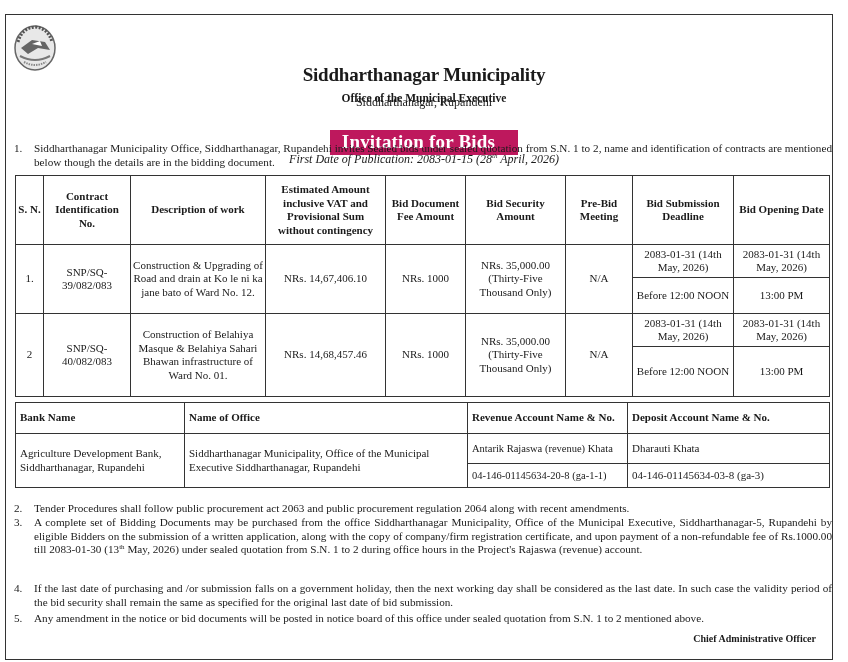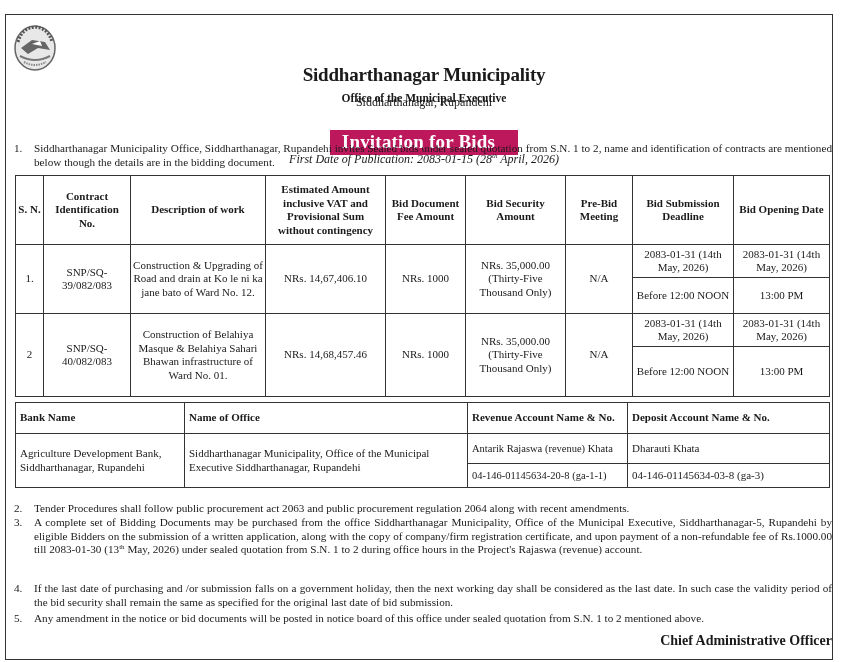--- a/index.html
+++ b/index.html
@@ -25,21 +25,21 @@
   table.bids td, table.bids th { border:1.3px solid #333; text-align:center; vertical-align:middle;
                padding:1px 2px; line-height:13.5px; }
   table.bids th { font-weight:bold; font-size:11px; height:66px; }
   table.bank { position:absolute; left:15px; top:402px; width:814px; border-collapse:collapse;
                font-size:11px; table-layout:fixed; }
   table.bank td, table.bank th { border:1.3px solid #333; text-align:left; vertical-align:middle;
                padding:1px 4px; line-height:13.5px; }
   table.bank th { font-weight:bold; }
   .sup { font-size:7px; vertical-align:top; line-height:8px; }
   .b { font-weight:normal; }
-  .sign { position:absolute; right:16px; top:633px; font-size:14px; font-weight:bold; }
+  .sign { position:absolute; right:32px; top:633px; font-size:10px; font-weight:bold; }
 </style>
 </head>
 <body>
 
 <div class="frame"></div>
 
 <div class="logo">
   <svg width="46" height="50" viewBox="0 0 46 50">
     <ellipse cx="23" cy="26" rx="20" ry="22" fill="#e8e8e8" stroke="#666" stroke-width="1.5"></ellipse>
     <path d="M6 20 Q10 6 23 5 Q36 6 40 20" fill="none" stroke="#555" stroke-width="3" stroke-dasharray="2 1.5"></path>

